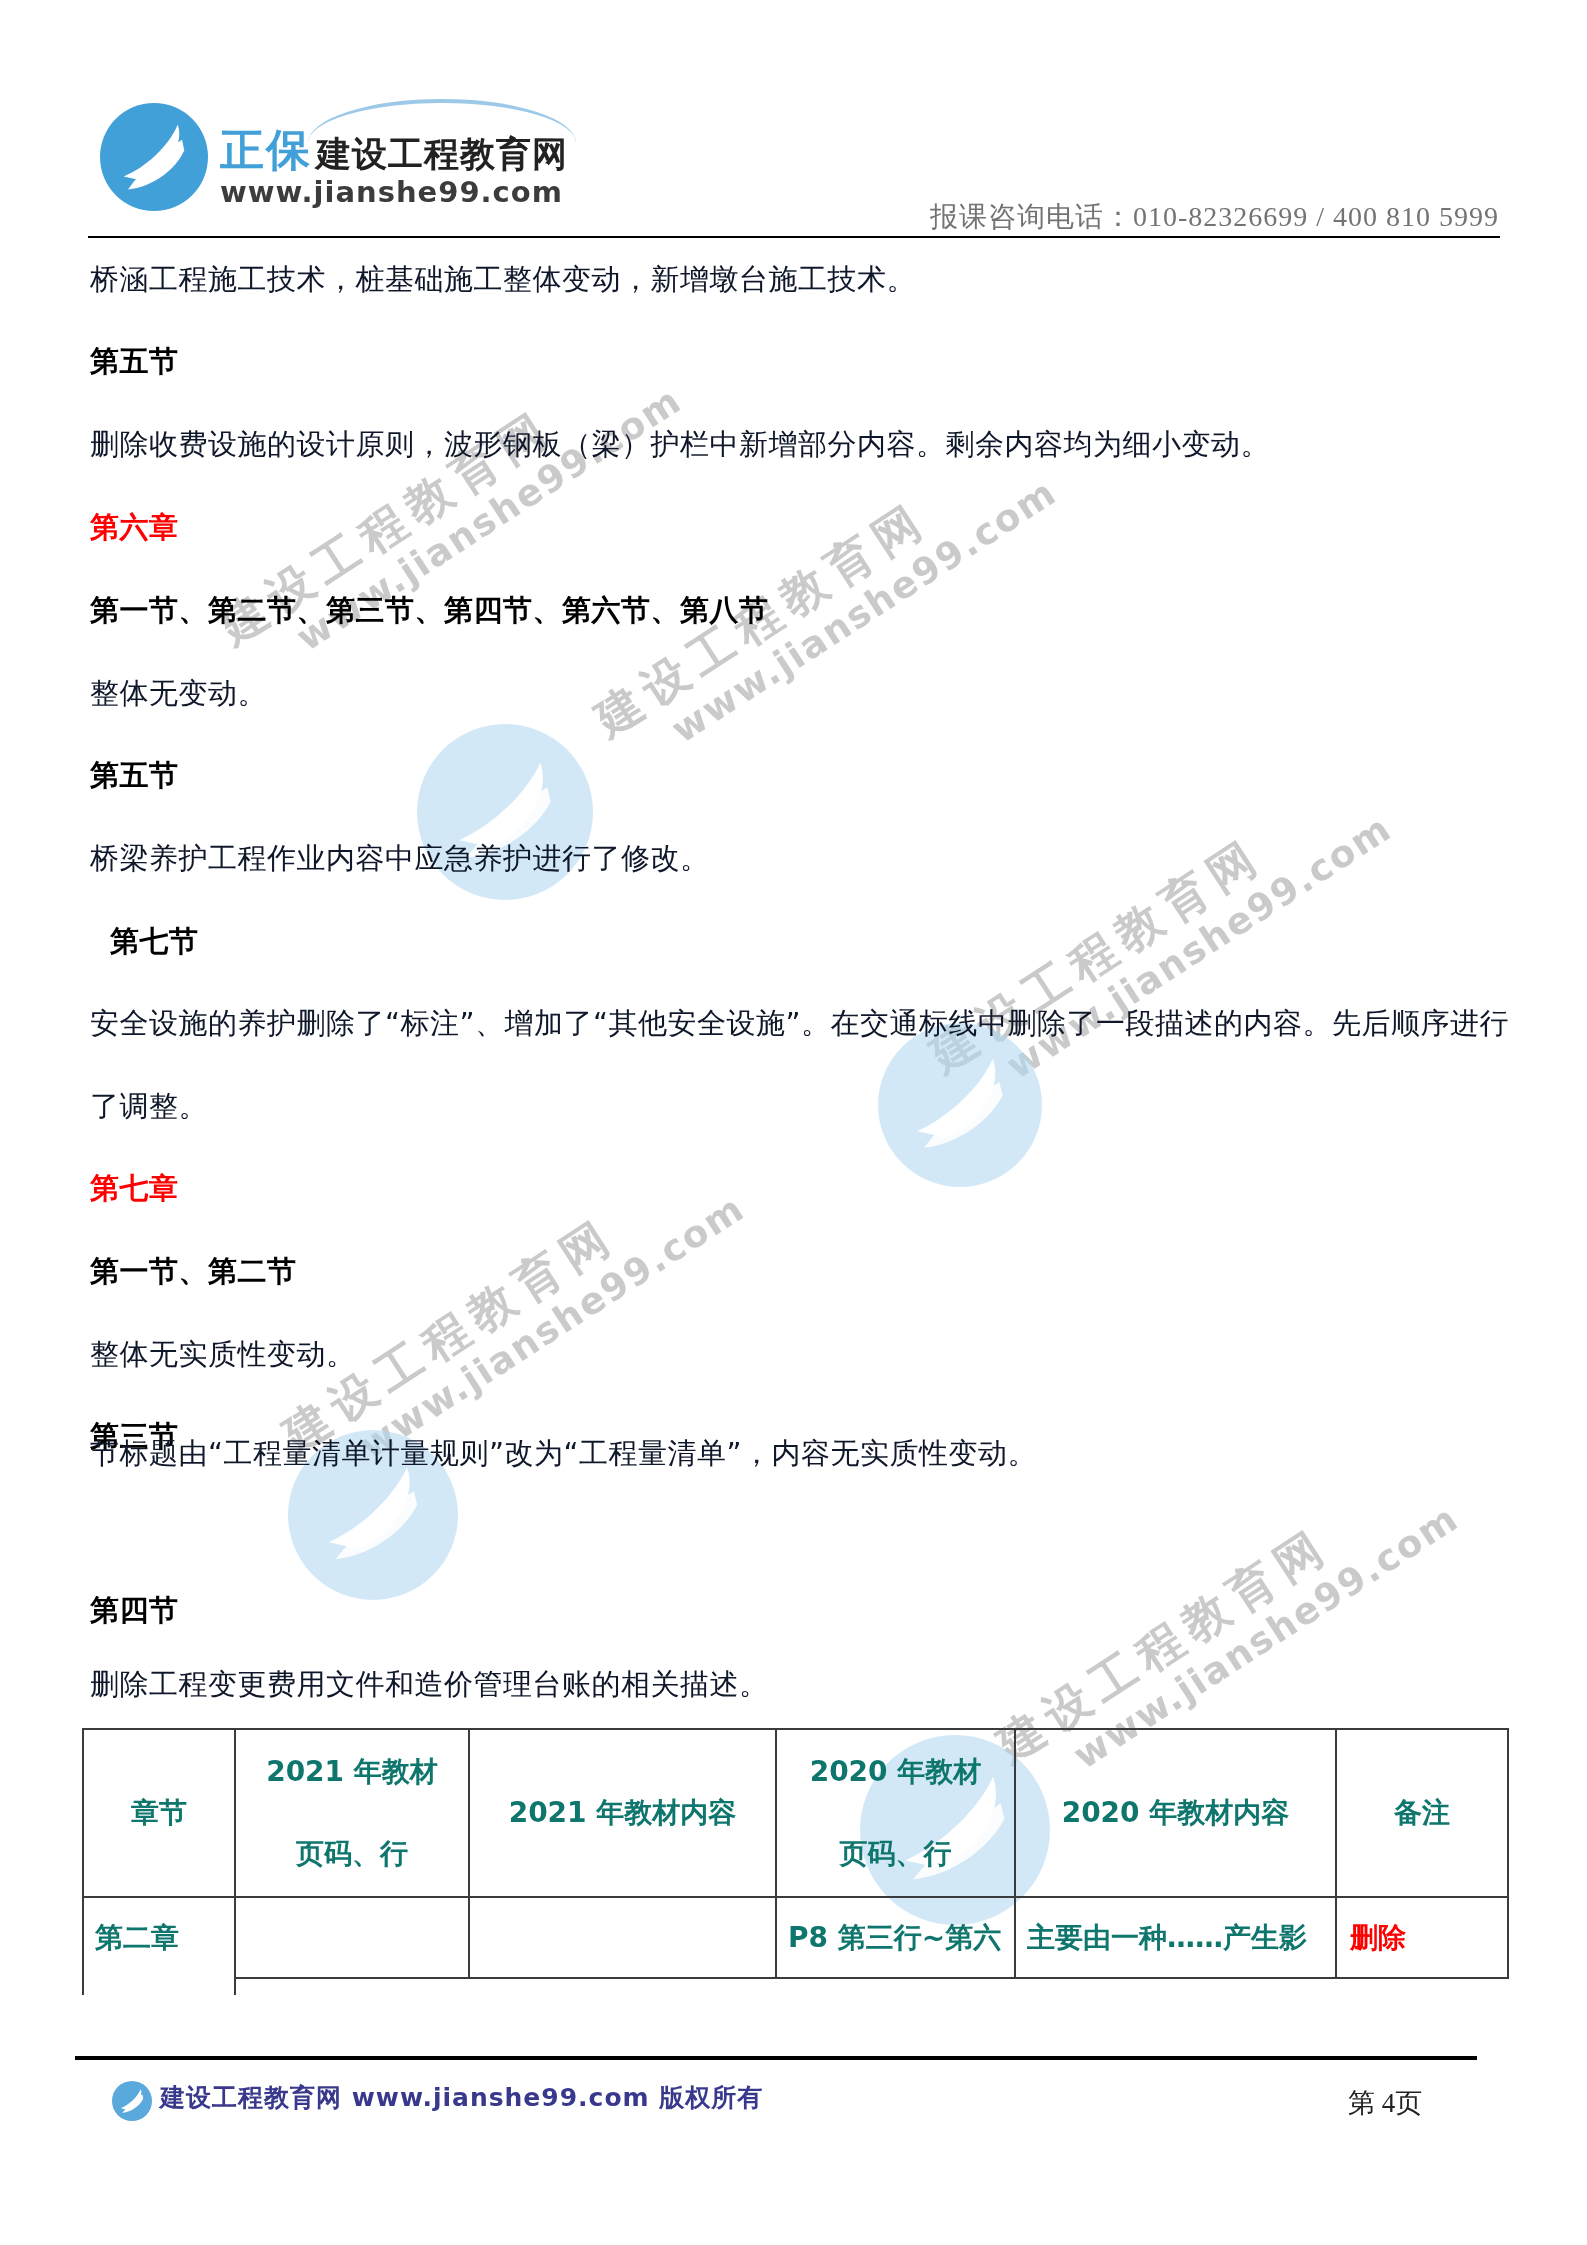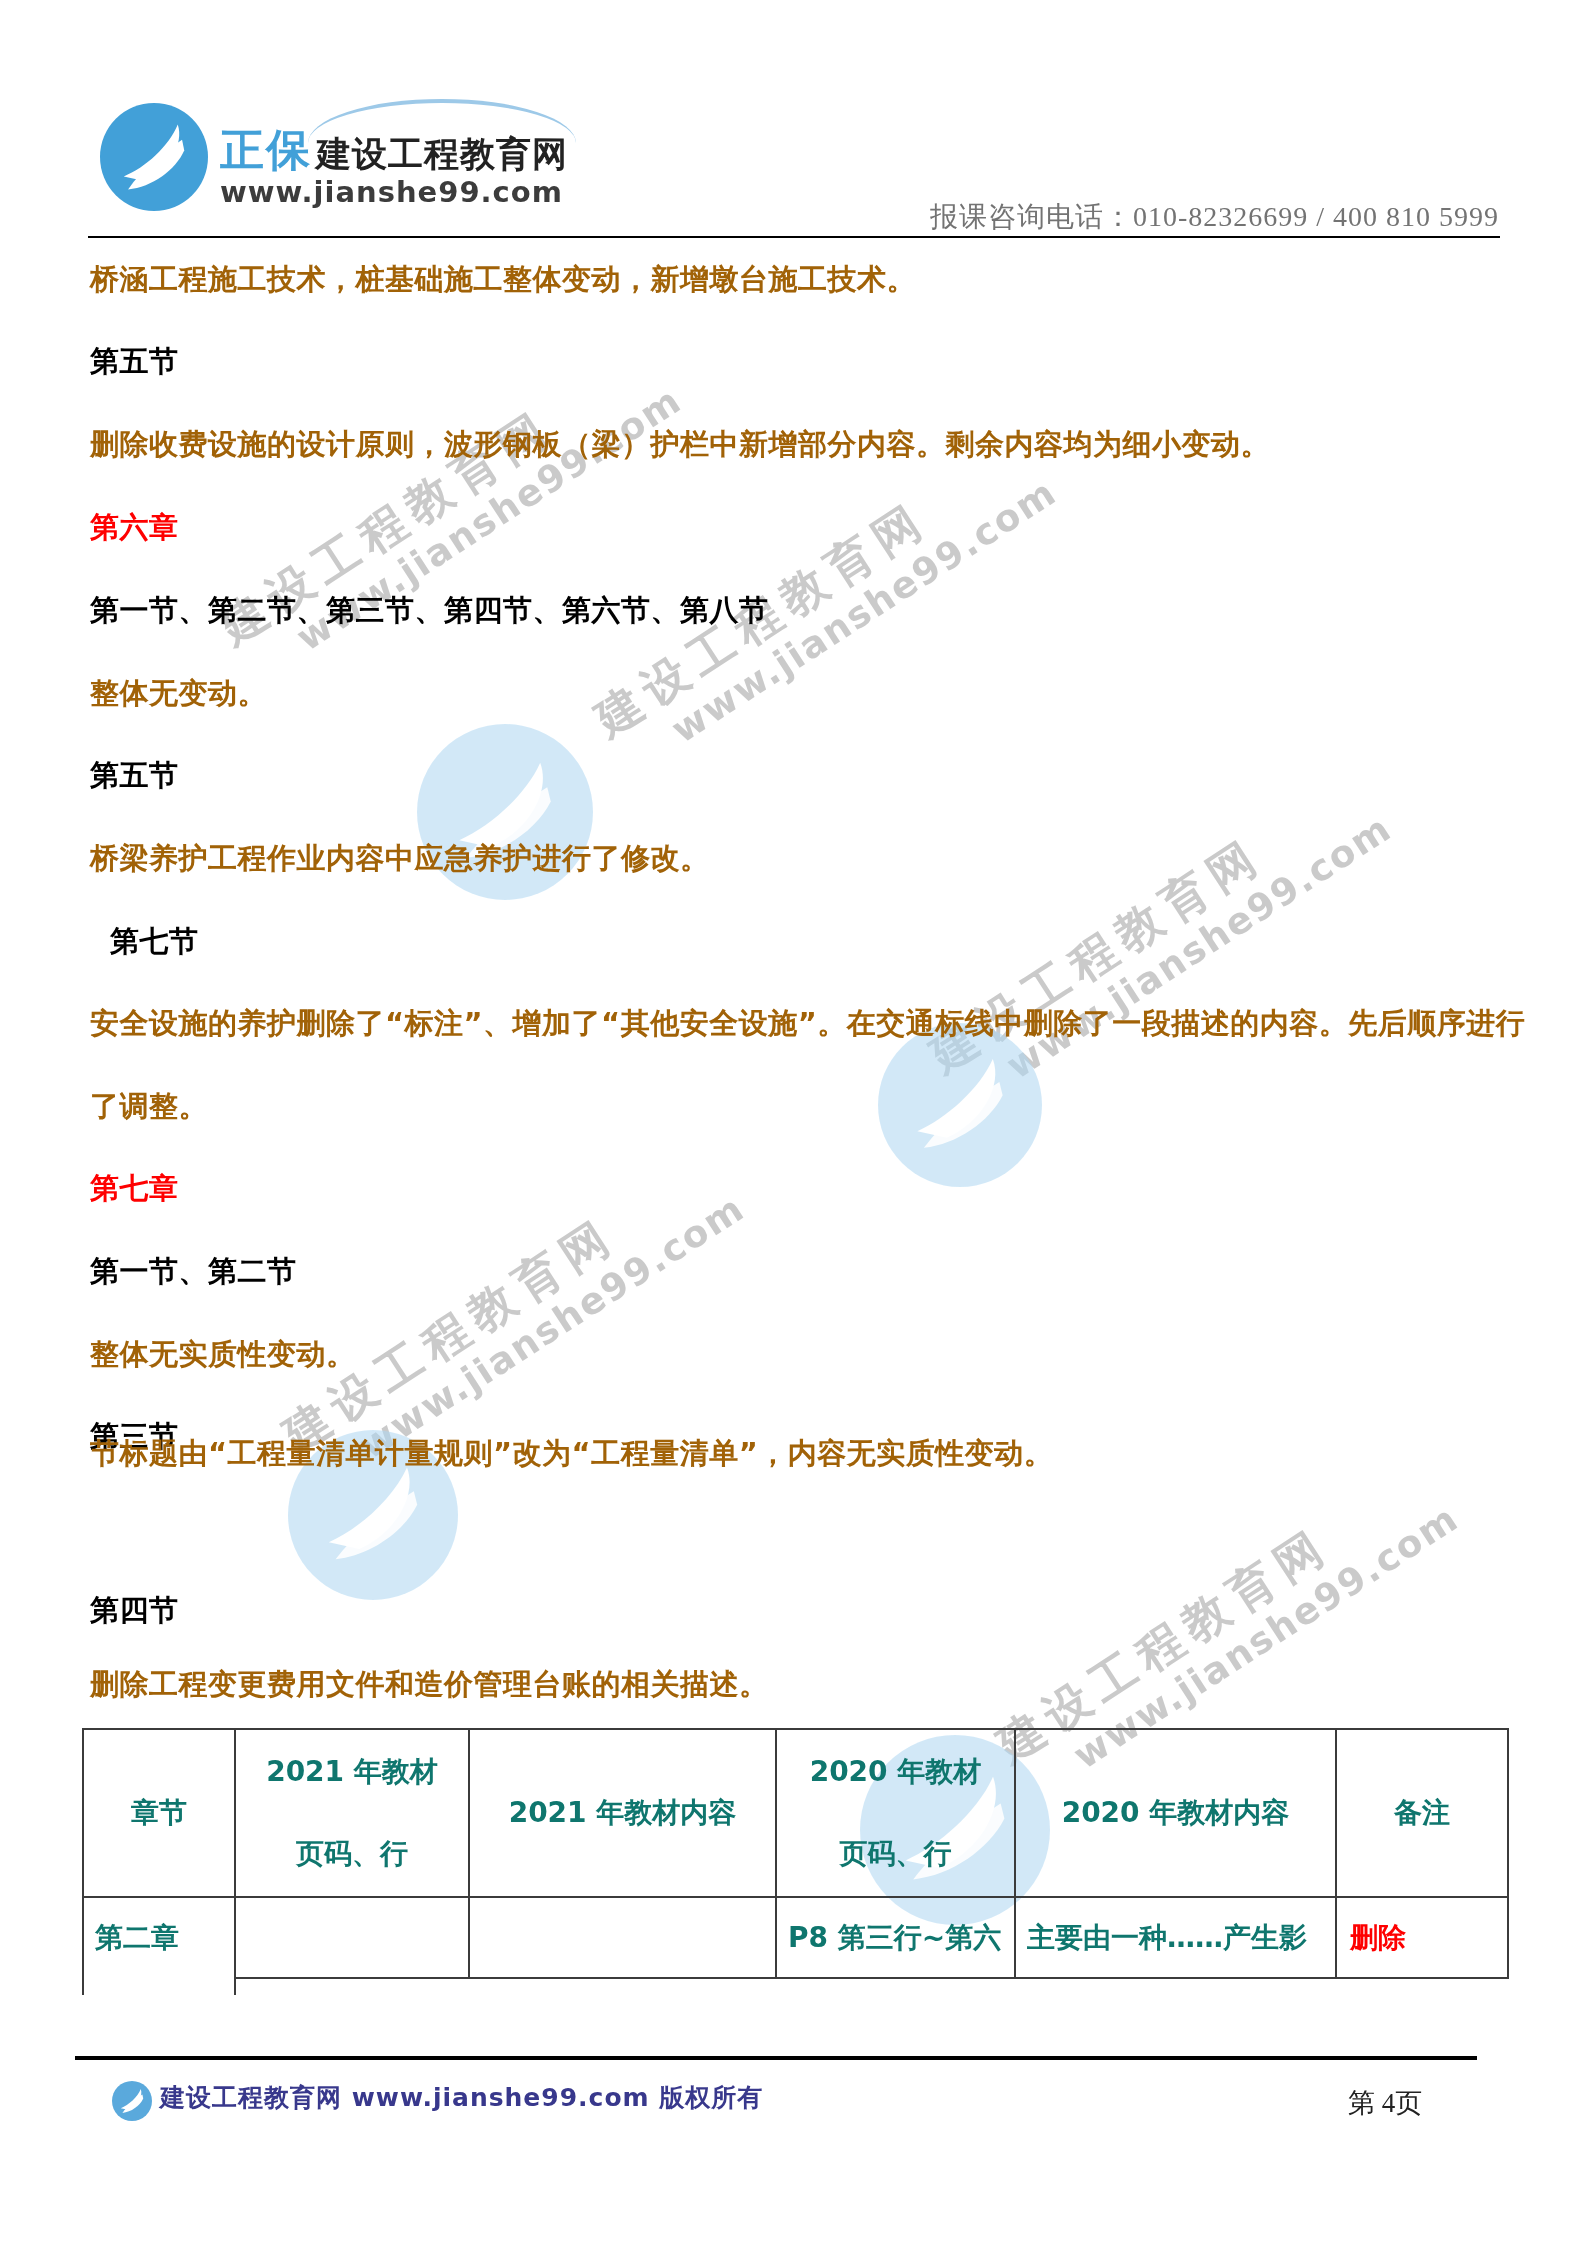--- a/index.html
+++ b/index.html
@@ -27,21 +27,21 @@
   .logo-sitename{position:absolute;left:96px;top:28px;font-size:35px;font-weight:700;color:#222;letter-spacing:1px;}
   .logo-arc{position:absolute;left:88px;top:-4px;width:268px;height:40px;border-top:4px solid #9dc9e8;border-radius:50% 50% 0 0 / 100% 100% 0 0;}
   .logo-url{position:absolute;left:0;top:72px;font-size:29px;font-weight:700;color:#3c3c3c;letter-spacing:1px;}
   .phone{
     position:absolute;right:88px;top:198px;z-index:2;
     font-family:"Liberation Serif","DejaVu Serif",serif;
     font-size:28px;color:#737373;letter-spacing:1px;
   }
   
   .line{position:absolute;left:90px;right:60px;z-index:2;font-size:29px;line-height:34px;letter-spacing:0.5px;white-space:nowrap;}
-  .line.body{font-weight:700;color:#a16207;}
+  .line.body{font-weight:400;color:#0f172a;}
   .line.heading{font-weight:800;color:#000;}
   .line.chapter{font-weight:800;color:#fe0000;}
   
   .doc-table{
     position:absolute;left:82px;top:1728px;z-index:2;
     border-collapse:collapse;table-layout:fixed;background:transparent;
   }
   .doc-table td{
     border:2px solid #3b3b3b;padding:0;vertical-align:middle;
     font-size:28px;font-weight:700;color:#0f766e;background:transparent;

